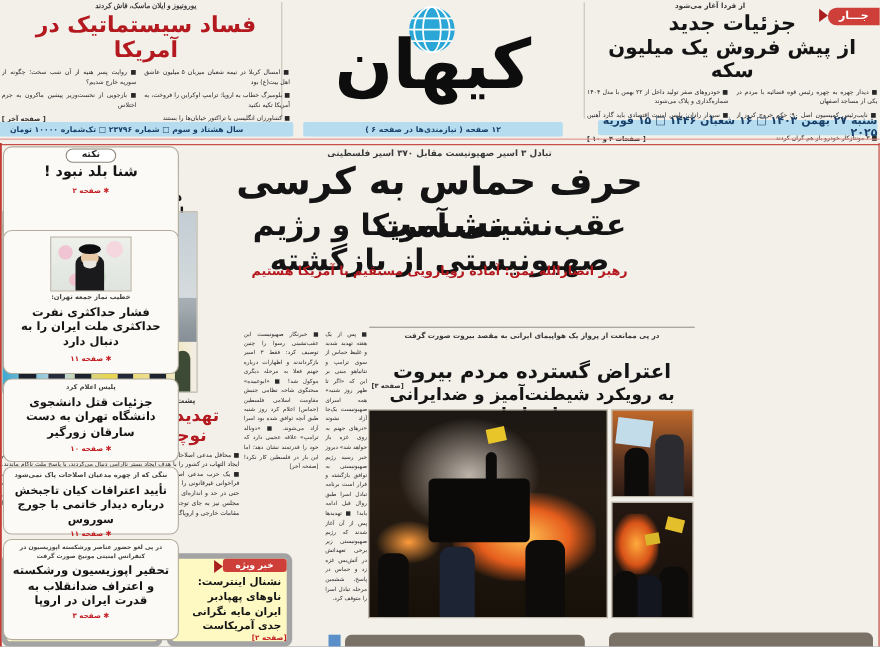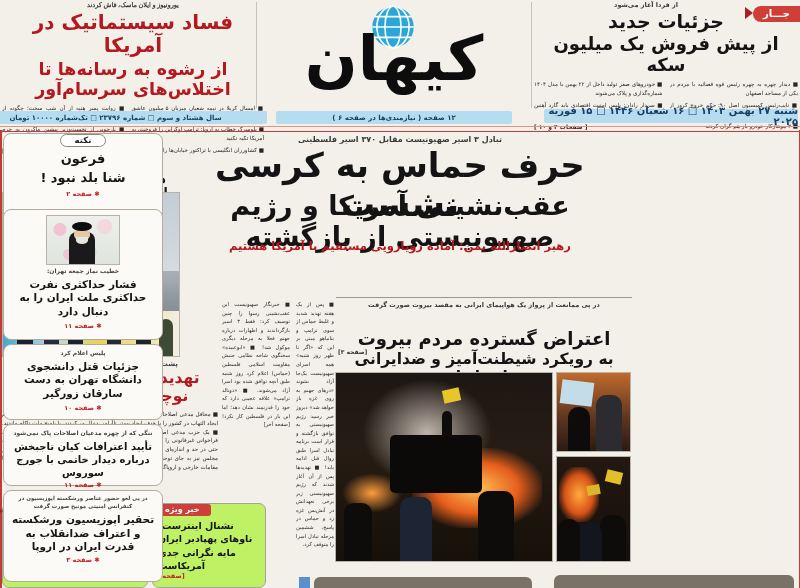--- a/index.html
+++ b/index.html
@@ -19,22 +19,22 @@
   .pgref{color:#c42127;font-weight:bold;font-size:6.5px;}
   .brref{color:#333;font-weight:bold;font-size:6px;}
   .sbox{position:absolute;right:637px;width:160px;background:#fbfaf6;border:1px solid #b3ab9c;
         border-radius:8px;padding:4px 5px;text-align:center;box-sizing:border-box;}
   .sb-kick{font-size:6px;font-weight:bold;color:#444;line-height:1.45;}
   .sb-hl{font-size:10.5px;font-weight:bold;color:#151515;line-height:1.3;letter-spacing:-0.3px;margin-top:2px;}
   .pill{background:#cf3f39;color:#fff;font-weight:bold;border-radius:3px;padding:1px 12px 2px;
         font-size:8px;position:relative;display:inline-block;}
   .pill::before{content:"";position:absolute;right:100%;top:1px;border-top:6px solid transparent;
         border-bottom:6px solid transparent;border-left:8px solid #a91f1f;}
-  .labelbox{position:absolute;background:#bef264;border:1px solid #a3a3a3;border-radius:7px;
-        text-align:left;box-sizing:border-box;padding-top:2px;}
+  .labelbox{position:absolute;background:#fef9c3;border:5px solid #a3a3a3;border-radius:7px;
+        text-align:right;box-sizing:border-box;padding-top:2px;}
   .vline{width:1px;background:#c8c3ba;}
   .photo{overflow:hidden;border:1px solid #b9b2a6;box-sizing:border-box;}
   .sil{position:absolute;background:#0e0c0b;border-radius:10px 10px 0 0;}
 </style>
 </head>
 <body>
 
 <div class="page">
 
   
@@ -75,21 +75,20 @@
       </g>
     </svg>
     <div class="abs ctr" style="right:0;left:0;top:22px;font-size:62px;font-weight:bold;color:#0d0d0d;letter-spacing:-2px;">کیهان</div>
   </div>
   <div class="abs strip" style="right:288px;top:111px;width:236px;height:13px;font-size:7px;">۱۲ صفحه ( نیازمندی‌ها در صفحه ۶ )</div>
 
   
   <div class="abs" style="right:536px;top:1px;width:262px;">
     <div class="ctr kick" style="font-size:6.5px;font-family:Liberation Serif, serif;">یورونیوز و ایلان ماسک، فاش کردند</div>
     <div class="ctr redhl" style="font-size:20px;margin-top:2px;">فساد سیستماتیک در آمریکا</div>
-    <div class="ctr redhl" style="font-size:17.5px;margin-top:2px;">از رشوه به رسانه‌ها تا اختلاس‌های سرسام‌آور</div>
     <div style="display:flex;gap:7px;margin-top:5px;">
       <div class="smalltxt" style="width:52%;">
         <div class="bul">■ امسال کربلا در نیمه شعبان میزبان ۵ میلیون عاشق اهل بیت(ع) بود</div>
         <div class="bul">■ بلومبرگ خطاب به اروپا: ترامپ اوکراین را فروخت، به آمریکا تکیه نکنید</div>
         <div class="bul">■ کشاورزان انگلیسی با تراکتور خیابان‌ها را بستند</div>
       </div>
       <div class="smalltxt" style="width:48%;">
         <div class="bul">■ روایت پسر هنیه از آن شب سخت؛ چگونه از سوریه خارج شدیم؟</div>
         <div class="bul">■ بازجویی از نخست‌وزیر پیشین ماکرون به جرم اختلاس</div>
         <div class="brref" style="text-align:left;">[ صفحه آخر ]</div>
@@ -185,21 +184,20 @@
   <div class="labelbox" style="right:652px;top:503px;width:146px;height:85px;">
     <div style="margin-top:-9px;"><span class="pill">یادداشت روز</span></div>
     <div class="hl" style="font-size:11px;padding:4px 6px 0;line-height:1.5;">راه حل، صدای واحد و ایستادن</div>
   </div>
 
   
   <div class="sbox" style="top:133px;height:88px;">
     <div style="margin-top:-10px;">
       <span style="background:#fff;border:1px solid #8e8678;border-radius:8px;padding:0 14px 1px;font-size:8.5px;font-weight:bold;color:#222;">نکته</span>
     </div>
-    <div class="sb-hl" style="font-size:13px;margin-top:4px;">فرعون</div>
     <div class="sb-hl" style="font-size:13px;">شنا بلد نبود !</div>
     <div class="pgref" style="margin-top:3px;">✱ صفحه ۲</div>
   </div>
 
   <div class="sbox" style="top:209px;height:131px;">
     <div class="photo" style="width:74px;height:50px;margin:1px auto 2px;position:relative;background:radial-gradient(circle at 18% 28%,#f0c4d2 6px,rgba(0,0,0,0) 7px),radial-gradient(circle at 80% 22%,#f4d7df 7px,rgba(0,0,0,0) 8px),radial-gradient(circle at 60% 75%,#cfe0cc 6px,rgba(0,0,0,0) 7px),radial-gradient(circle at 30% 80%,#f0c4d2 5px,rgba(0,0,0,0) 6px),linear-gradient(180deg,#eef0ea,#dfe4df);">
       <div class="abs" style="right:24px;top:16px;width:26px;height:34px;background:#1a1a1c;border-radius:8px 8px 0 0;"></div>
       <div class="abs" style="right:29px;top:12px;width:16px;height:13px;background:#e7c8a6;border-radius:45%;"></div>
       <div class="abs" style="right:27px;top:6px;width:20px;height:9px;background:#0d0d0f;border-radius:50%;"></div>
       <div class="abs" style="right:31px;top:21px;width:12px;height:7px;background:#e9e6e0;border-radius:0 0 50% 50%;"></div>

